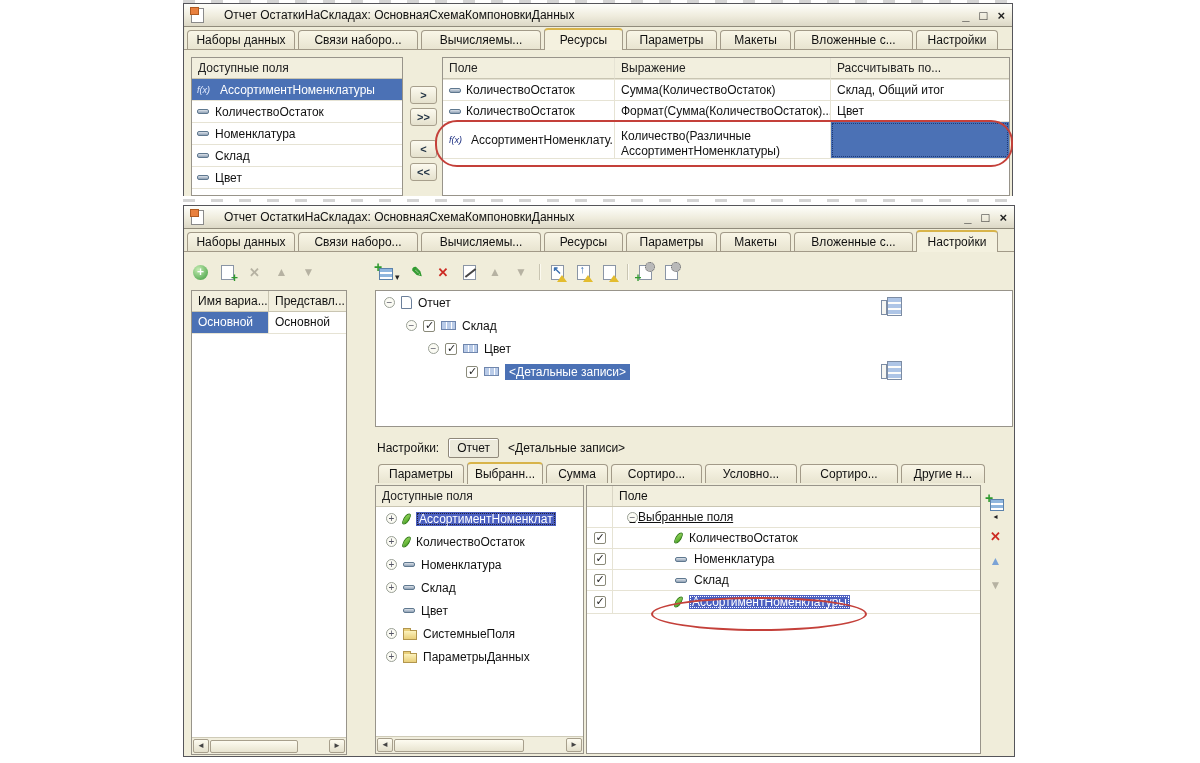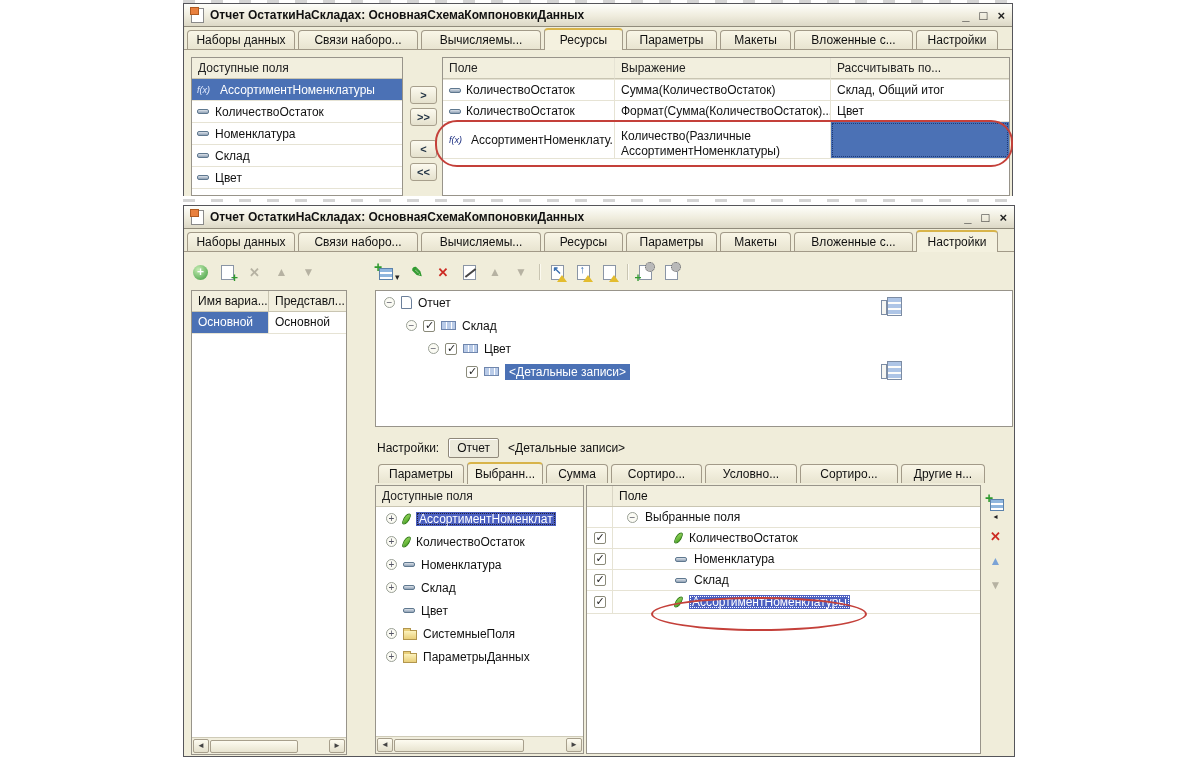--- a/index.html
+++ b/index.html
@@ -7,21 +7,21 @@
   body { font-family:"Liberation Sans", sans-serif; font-size:12px; color:#111; position:relative; }
 
   
   .win { position:absolute; background:#f0edda; border:1px solid #55555a; box-shadow: inset 1px 1px 0 #e8e5d4; }
   #win-top    { left:183px; top:3px;   width:830px; height:193px; z-index:1; border-bottom:none; }
   #win-bottom { left:183px; top:205px; width:832px; height:552px; z-index:5; }
 
   .titlebar { height:23px; display:flex; align-items:center; gap:6px; padding:0 7px;
               background:linear-gradient(180deg,#fefefb 0%,#efecdd 55%,#dcd8c6 100%);
               border-bottom:1px solid #908b7b; }
-  .title-text { flex:1; font-weight:bold; font-size:12px; white-space:nowrap; overflow:hidden; }
+  .title-text { flex:1; font-weight:normal; font-size:12px; white-space:nowrap; overflow:hidden;margin-left:14px; }
   .win-controls { display:flex; gap:10px; align-items:center; font-weight:bold; color:#222; }
   .win-btn { font-size:13px; line-height:13px; cursor:default; }
   .app-ico { width:13px; height:15px; background:#fff; border:1px solid #8a8a8a; position:relative; flex:none; }
   .app-ico::before { content:""; position:absolute; left:-2px; top:-2px; width:7px; height:6px; background:#e8803e; border:1px solid #b05a20; }
 
   .tabstrip { display:flex; align-items:flex-end; height:22px; padding:0 3px; gap:3px; }
   .tab { flex:none; height:19px; line-height:18px; text-align:center;
          background:linear-gradient(#f9f6e7,#e8e4d0); border:1px solid #a29a88; border-bottom:none;
          border-radius:4px 4px 0 0; white-space:nowrap; overflow:hidden; padding:0 4px; }
   .tab.active { height:22px; line-height:21px; background:#f4f1df; margin-bottom:-1px; position:relative; z-index:3;
@@ -378,21 +378,21 @@
       </div>
     </div>
 
     <div class="panel" style="left:402px; top:233px; width:395px; height:269px;">
       <div style="display:flex; background:#f2efde; border-bottom:1px solid #c9c5b2; height:21px;">
         <div style="width:26px; border-right:1px solid #d9d5c4;"></div>
         <div style="flex:1; padding:0 6px; line-height:20px;">Поле</div>
       </div>
       <div style="display:flex; border-bottom:1px solid #e6e3d4; height:21px;">
         <div style="width:26px; border-right:1px solid #e6e3d4;"></div>
-        <div style="flex:1; display:flex; align-items:center; gap:7px; padding-left:14px;">
+        <div style="flex:1; display:flex; align-items:center; padding-left:14px;text-decoration:underline;">
           <span class="expander minus"></span>
           <span>Выбранные поля</span>
         </div>
       </div>
       <div style="display:flex; border-bottom:1px solid #e6e3d4; height:21px;">
         <div style="width:26px; border-right:1px solid #e6e3d4; display:flex; align-items:center; justify-content:center;">
             <span class="cb checked"></span>
           </div>
         <div style="flex:1; display:flex; align-items:center; gap:7px; padding-left:62px;">
           <span class="leaf"></span>

